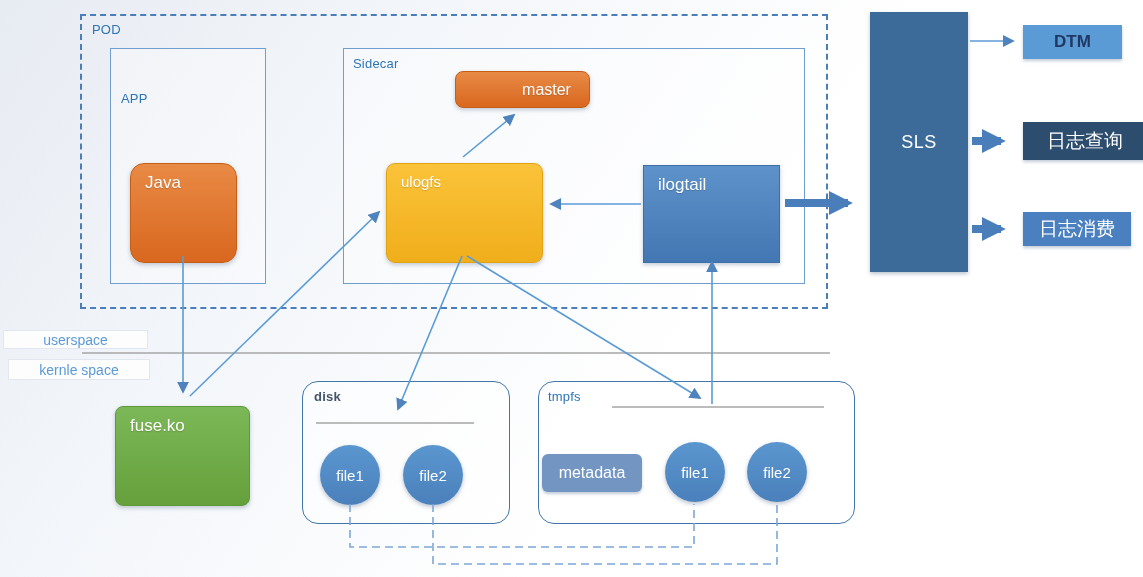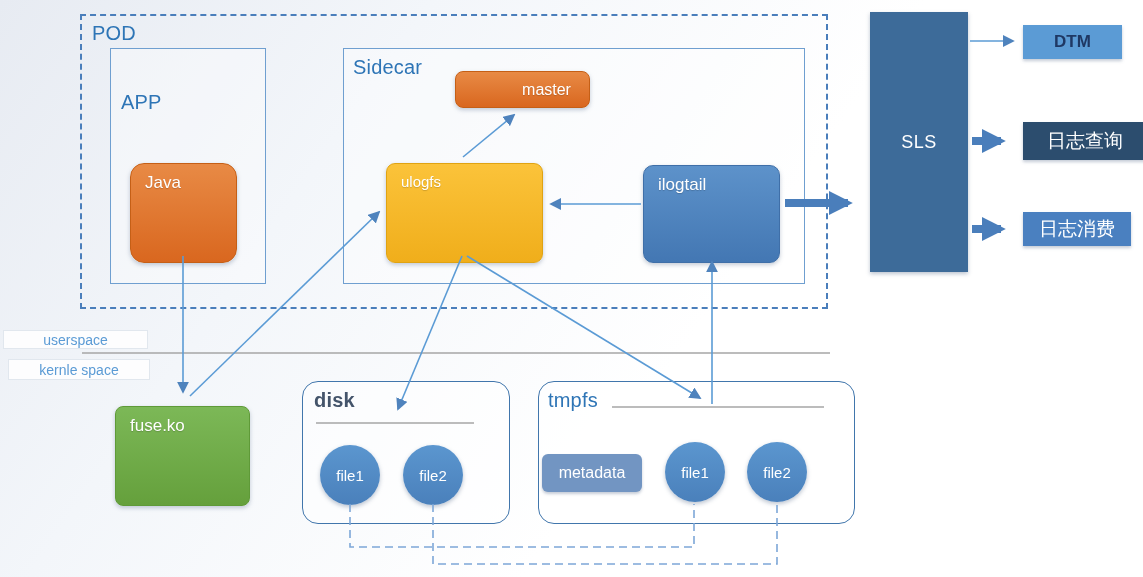--- a/index.html
+++ b/index.html
@@ -13,34 +13,34 @@
 
   
   .pod-box { left:80px; top:14px; width:748px; height:295px; border:2px dashed #4a7ebb; z-index:1; }
   .frame   { border:1.5px solid #6f9fd0; background:rgba(255,255,255,.35); z-index:2; }
   .app-box     { left:110px; top:48px; width:156px; height:236px; }
   .sidecar-box { left:343px; top:48px; width:462px; height:236px; }
   .round-frame { border:1.6px solid #4176ac; border-radius:16px; background:rgba(255,255,255,.5); z-index:2; }
   .disk-box  { left:302px; top:381px; width:208px; height:143px; }
   .tmpfs-box { left:538px; top:381px; width:317px; height:143px; }
 
-  .lbl { font-size:20px; color:#2e75b6; z-index:3; letter-spacing:.2px; }
+  .lbl { font-size:13px; color:#2e75b6; z-index:3; letter-spacing:.2px; }
   .lbl-dark { color:#44546a; font-weight:bold; }
 
   
   .node { z-index:4; color:#fff; box-shadow:0 2px 4px rgba(90,110,140,.35);padding-left:48px; }
   .node .node-text { text-shadow:0 1px 1px rgba(0,0,0,.18); }
   .pad-node { padding:9px 0 0 14px; font-size:17px;margin-top:8px; }
   .orange { background:linear-gradient(180deg,#e88a45,#d9671f); border:1px solid #c55f16; }
   .java    { left:130px; top:155px; width:107px; height:100px; border-radius:14px; }
   .master  { left:455px; top:71px;  width:135px; height:37px; border-radius:8px;
              display:flex; align-items:center; justify-content:center; font-size:16px; }
   .ulogfs  { left:386px; top:155px; width:157px; height:100px; border-radius:9px;
              background:linear-gradient(180deg,#fbc33a,#f0ae1b); border:1px solid #e0a312; font-size:15px; }
-  .ilogtail{ left:643px; top:157px; width:137px; height:98px; border-radius:10px;
+  .ilogtail{ left:643px; top:157px; width:137px; height:98px; border-radius:0;
              background:linear-gradient(180deg,#5d92ca,#4377b3); border:1px solid #3f6fa8; }
   .sls { left:870px; top:12px; width:98px; height:260px; background:#3d6b99; z-index:4; color:#fff;
          display:flex; align-items:center; justify-content:center; font-size:18px; letter-spacing:.5px;
          box-shadow:0 2px 4px rgba(90,110,140,.4); }
   .out { z-index:4; display:flex; align-items:center; justify-content:center;
          box-shadow:0 2px 3px rgba(90,110,140,.35); }
   .dtm     { left:1023px; top:25px; width:99px; height:34px; background:#5b9bd5;
              color:#1f3864; font-size:17px; font-weight:bold; }
   .query   { left:1023px; top:122px; width:124px; height:38px; background:#2c4d6e;
              color:#fff; font-size:19px; border-radius:0; }

